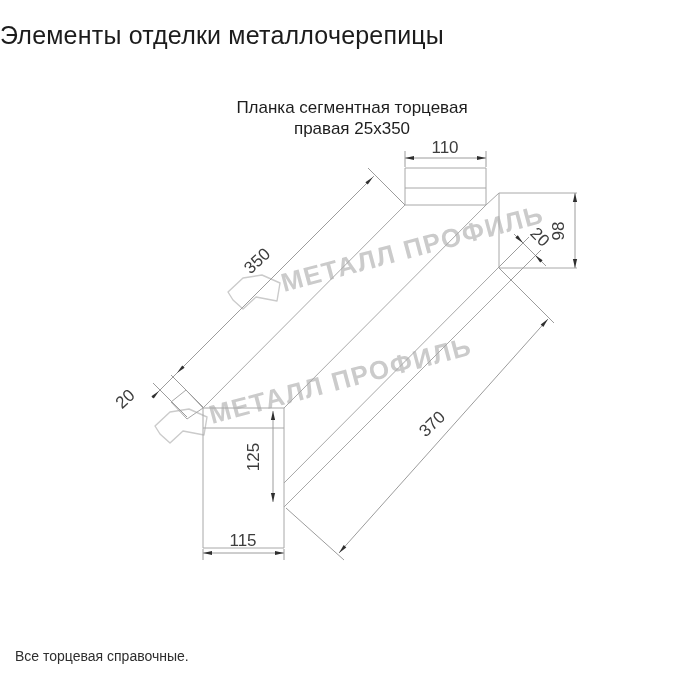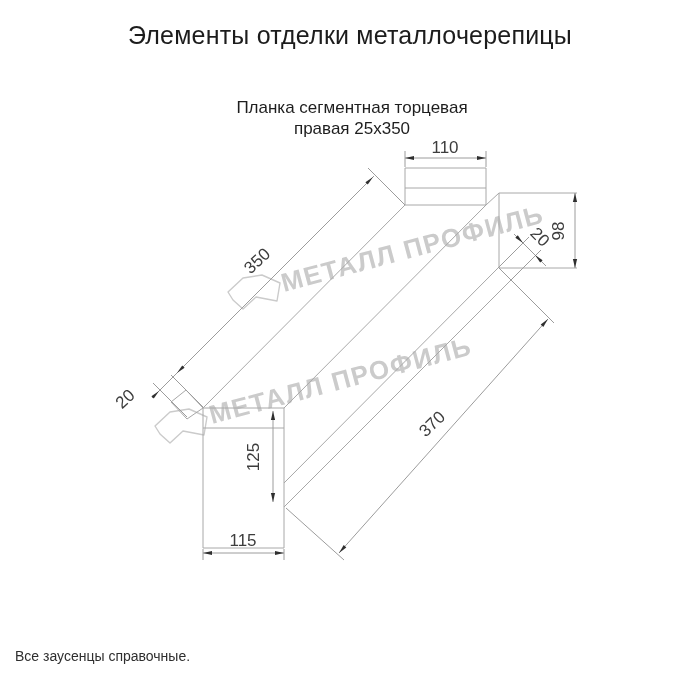--- a/index.html
+++ b/index.html
@@ -1,21 +1,21 @@
 <!DOCTYPE html>
 <html><head>
 <meta charset="utf-8">
 <style>
   html,body{margin:0;padding:0;background:#ffffff;}
   .page{
     position:relative;width:700px;height:700px;background:#ffffff;overflow:hidden;
     font-family:"Liberation Sans", sans-serif;color:#222;
   }
   .title{
-    position:absolute;top:21px;left:0;width:700px;text-align:center;
+    position:absolute;top:21px;left:0;width:700px;text-align:left;
     font-size:25px;font-weight:500;letter-spacing:0.2px;color:#1c1c1c;
   }
   .subtitle{
     position:absolute;top:97px;left:0;width:704px;text-align:center;
     font-size:17px;line-height:21px;color:#1e1e1e;
   }
   .footer{
     position:absolute;left:15px;top:647px;font-size:14px;line-height:18.5px;color:#2e2e2e;
   }
   svg.drawing{position:absolute;left:0;top:0;width:700px;height:700px;}
@@ -131,16 +131,16 @@
       <text class="dimtext" x="536" y="241" transform="rotate(45,536,241)">20</text>
       <text class="dimtext" x="261" y="265" transform="rotate(-43,261,265)">350</text>
       <text class="dimtext" x="129" y="403" transform="rotate(-43,129,403)">20</text>
       <text class="dimtext" x="436" y="428" transform="rotate(-44,436,428)">370</text>
       <text class="dimtext" x="259" y="457" transform="rotate(-90,259,457)">125</text>
       <text class="dimtext" x="243" y="546">115</text>
     </g>
   </svg>
 
   <div class="footer">
-    <div>Все заусенцы справочные.</div>
+    <div>Все торцевая справочные.</div>
   </div>
 
 </div>
 
 </body></html>

